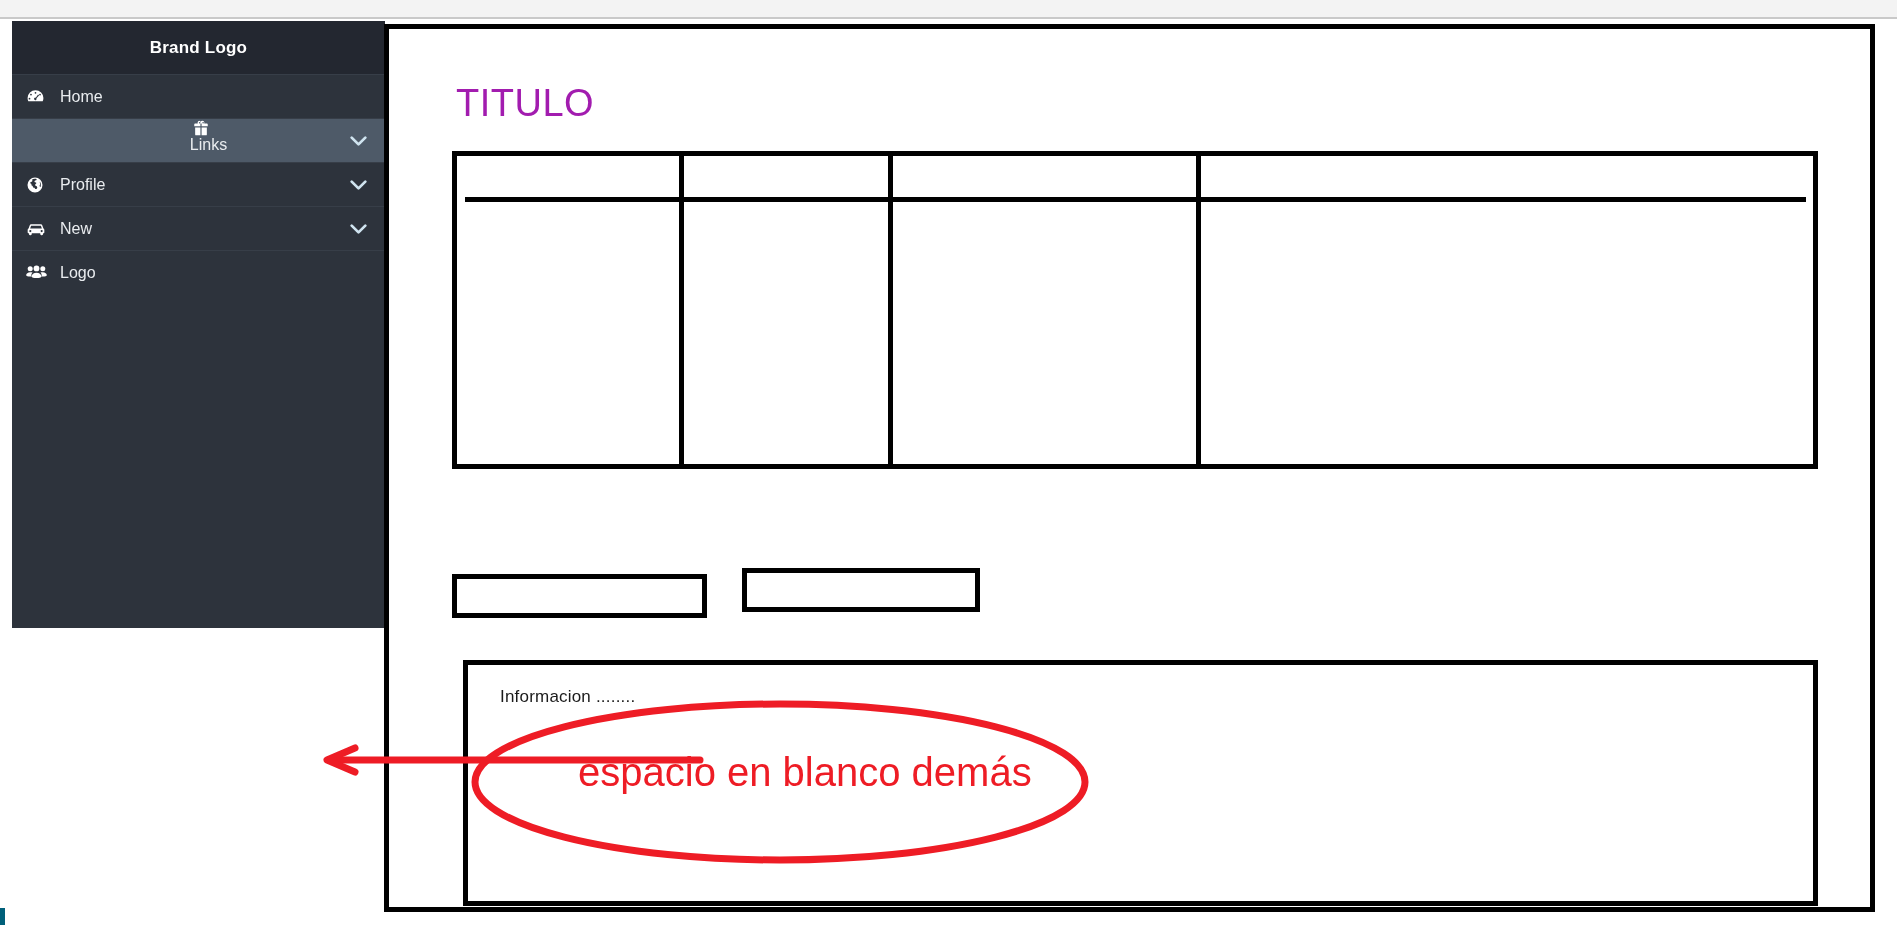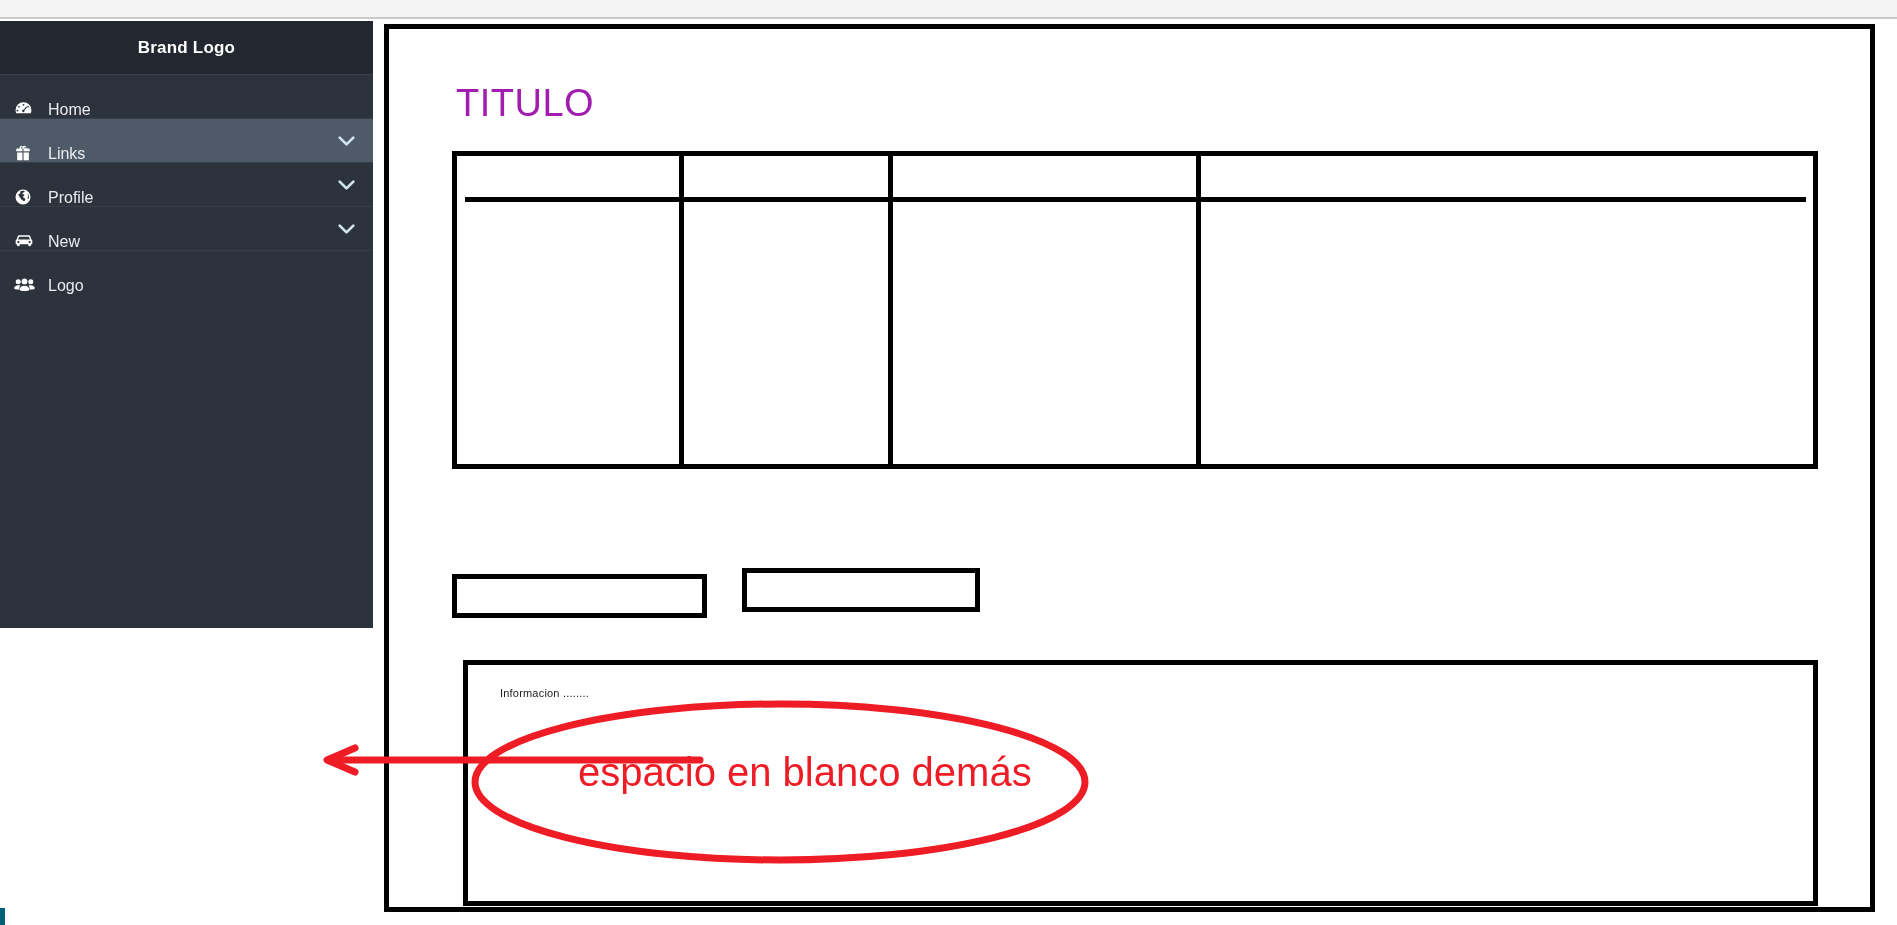--- a/index.html
+++ b/index.html
@@ -22,51 +22,51 @@
     left: 0; top: 0;
     width: 1897px; height: 19px;
     background: #f3f3f3;
     border-bottom: 2px solid #c9c9c9;
     box-sizing: border-box;
   }
 
   
   .sidebar {
     position: absolute;
-    left: 0; top: 21px;
+    left: 12px; top: 21px;
     width: 373px;
     height: 607px;
     background: #2d333c;
     box-sizing: border-box;
   }
   .brand {
     height: 53px;
     background: #232730;
     display: flex;
     align-items: center;
     justify-content: center;
     color: #ffffff;
     font-size: 17px;
     font-weight: bold;
     letter-spacing: .2px;
   }
   .nav-item {
     position: relative;
     height: 44px;
     display: flex;
-    align-items: flex-end;
+    align-items: center;
     padding: 0 0 0 14px;
     box-sizing: border-box;
     color: #e9ecef;
     font-size: 16px;
     border-top: 1px solid #373e48;
     background: #2d333c;
   }
   .nav-item:first-of-type { border-top: none; }
-  .nav-item.active { background: #4e5a68; }
+  .nav-item.active { background: #4e5a68; flex-direction: column; }
   .nav-icon {
     width: 28px;
     min-width: 28px;
     display: flex;
     align-items: center;
     justify-content: flex-start;
     color: #ffffff;
   }
   .nav-icon svg { display: block; }
   .nav-label { margin-left: 6px; line-height: 1; }
@@ -132,21 +132,21 @@
     position: absolute;
     left: 74px; top: 631px;
     width: 1355px; height: 246px;
     border: 5px solid #000000;
     box-sizing: border-box;
     background: #ffffff;
   }
   .info-text {
     position: absolute;
     left: 32px; top: 22px;
-    font-size: 11px;
+    font-size: 17px;
     color: #1b1b1b;
     letter-spacing: .2px;
   }
 
   
   .annotation {
     position: absolute;
     left: 0; top: 0;
     width: 1897px; height: 925px;
     pointer-events: none;

